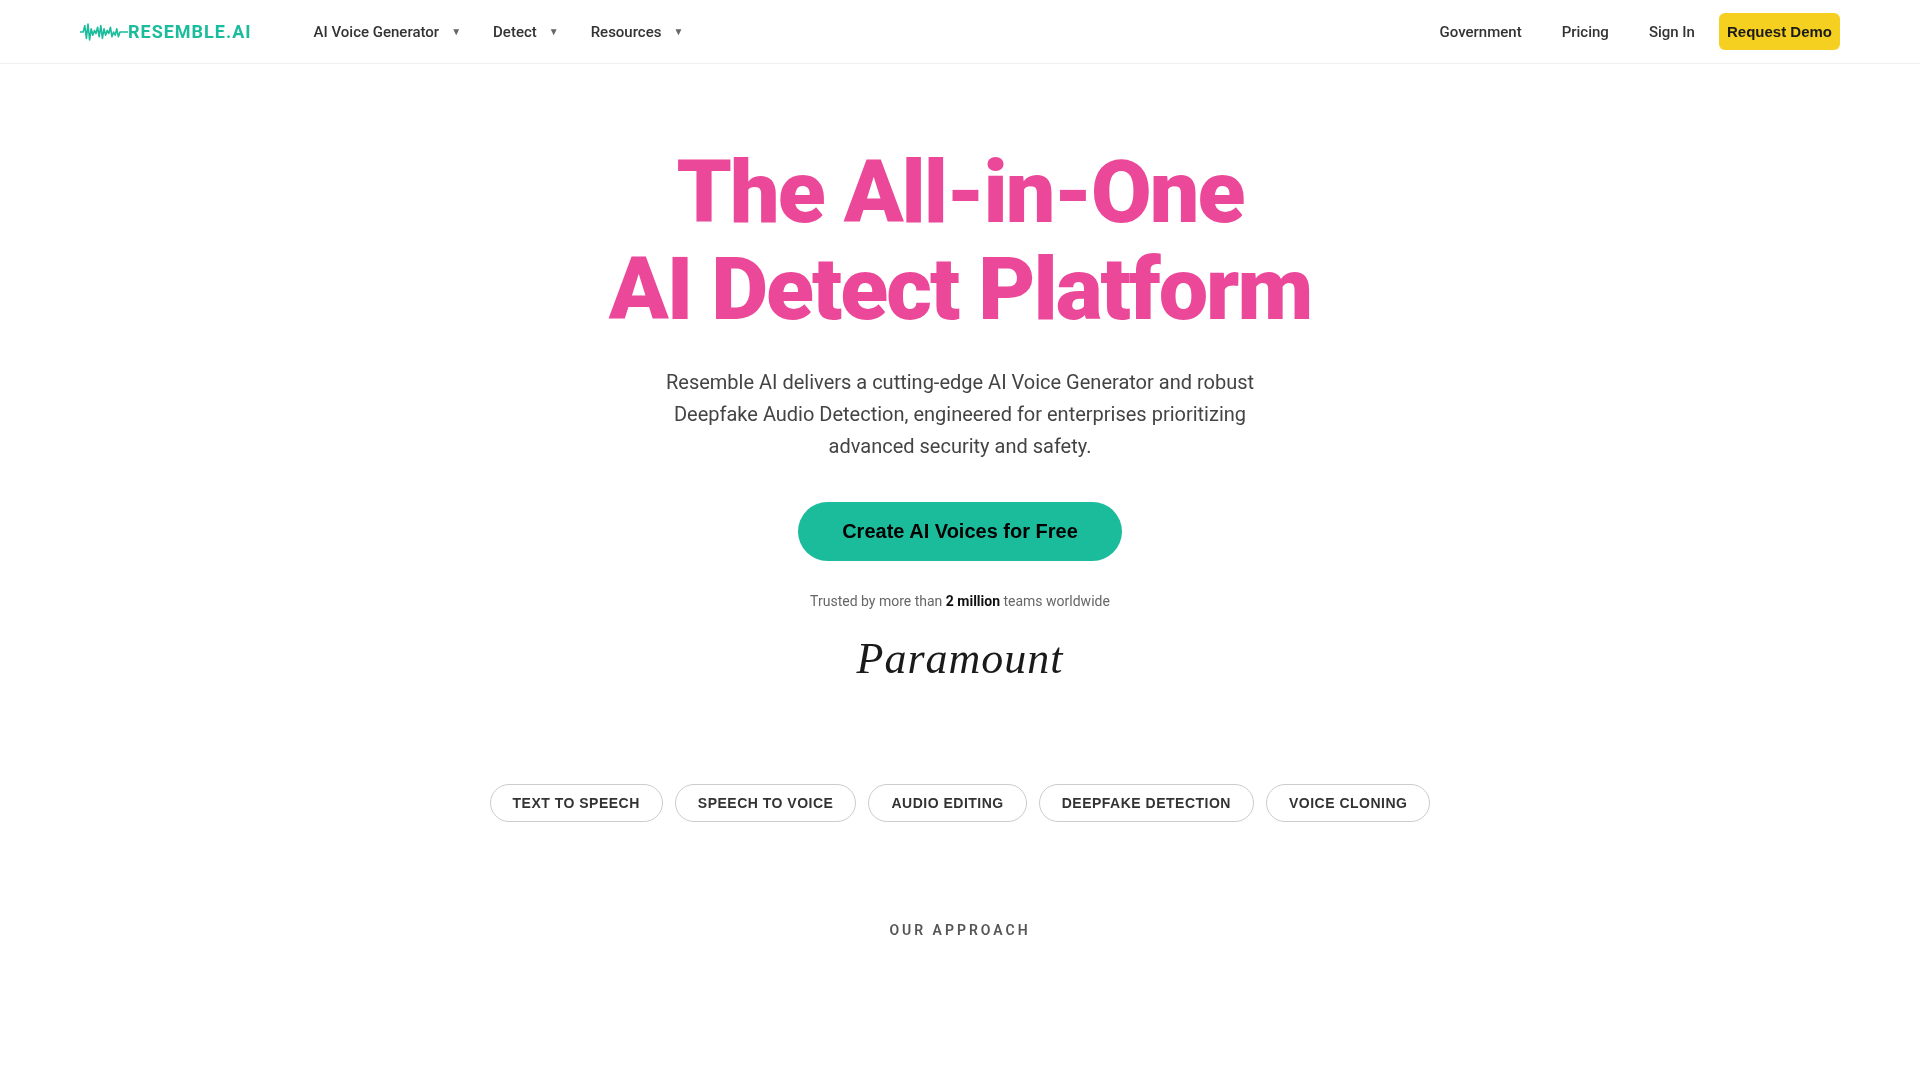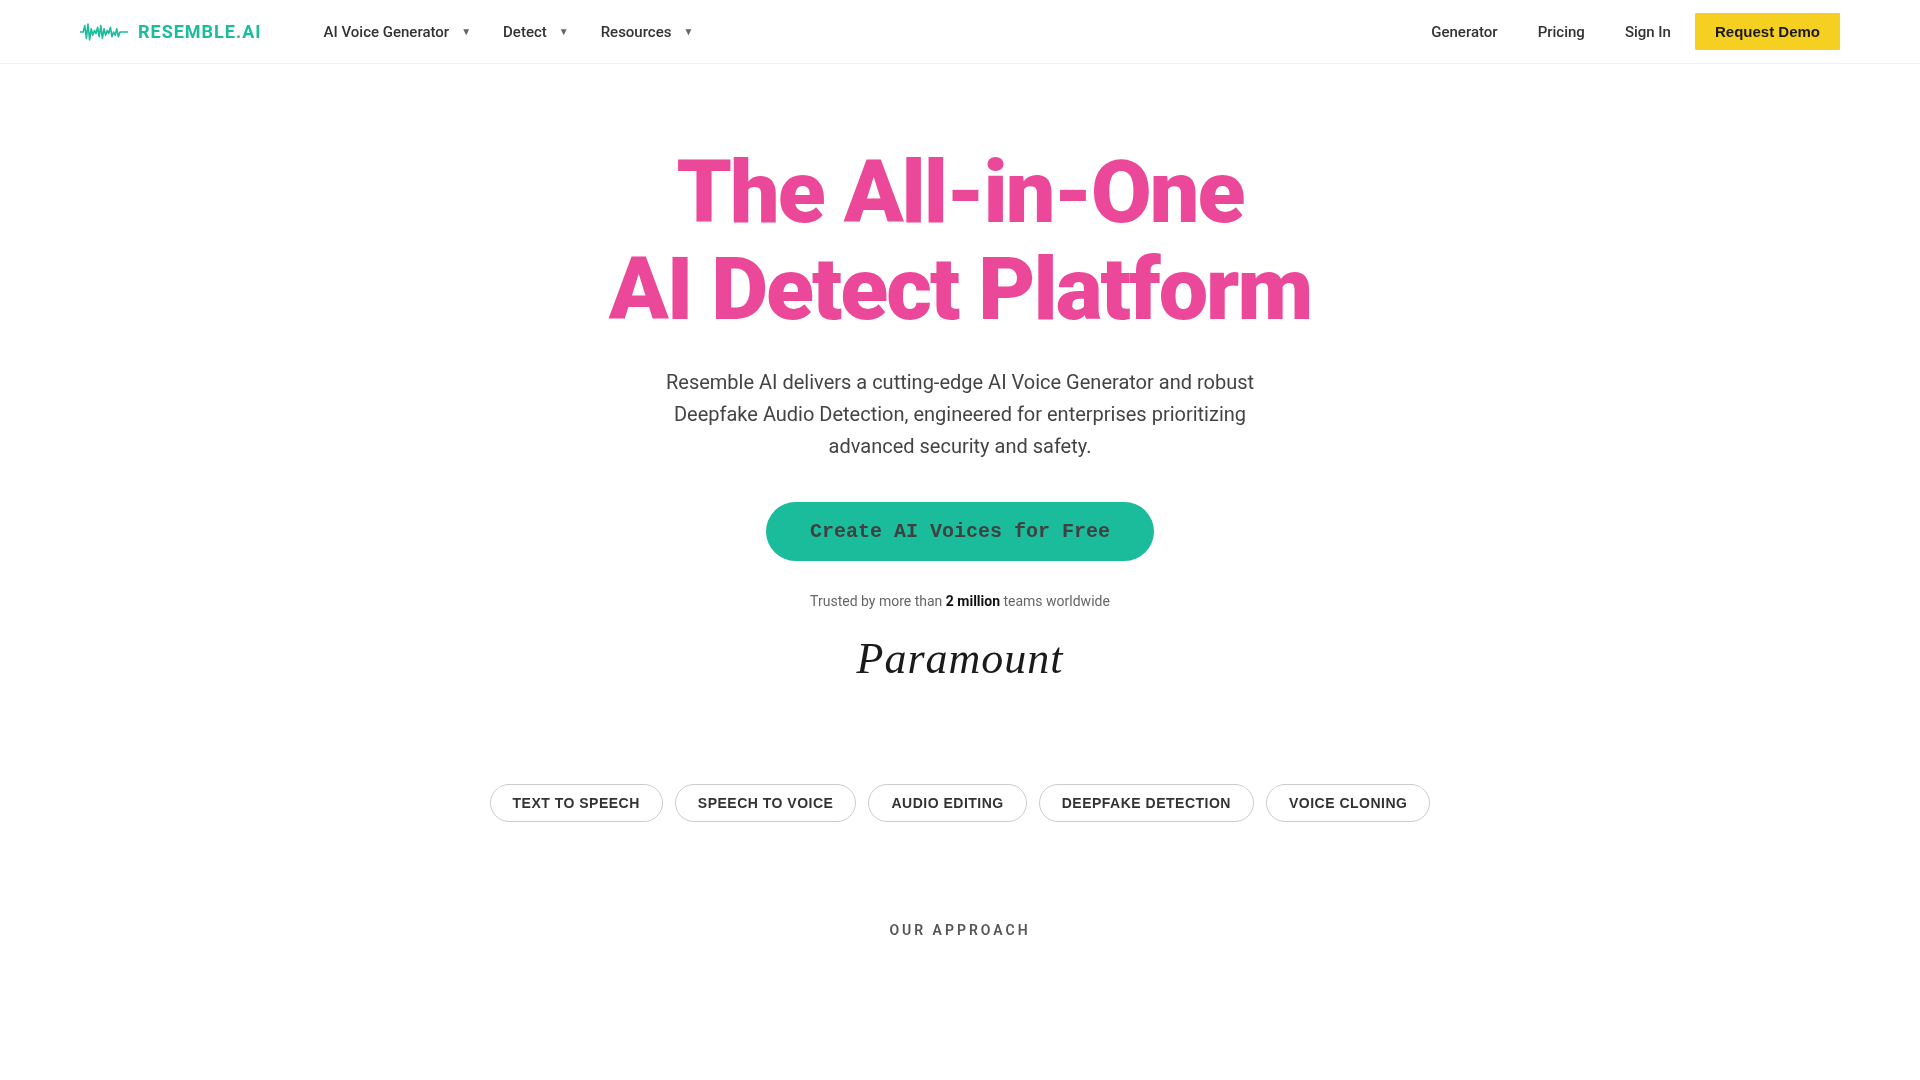--- a/index.html
+++ b/index.html
@@ -33,21 +33,20 @@
 
     .navbar-left {
       display: flex;
       align-items: center;
       gap: 48px;
     }
 
     .logo {
       display: flex;
       align-items: center;
-      gap: 10px;
       text-decoration: none;
     }
 
     .logo-icon {
       width: 48px;
       height: 28px;
     }
 
     .logo-text {
       font-size: 18px;
@@ -92,22 +91,22 @@
       color: #333;
       cursor: pointer;
       text-decoration: none;
       font-weight: 500;
     }
 
     .btn-request-demo {
       background: #f5d020;
       color: #1a1a1a;
       border: none;
-      padding: 10px 20px;
-      border-radius: 1px;
+      padding: 10px 8px;
+      border-radius: 6px;
       font-size: 15px;
       font-weight: 600;
       cursor: pointer;
     }
 
     
     .hero {
       display: flex;
       flex-direction: column;
       align-items: center;
@@ -129,29 +128,28 @@
       font-size: 20px;
       color: #444;
       max-width: 660px;
       line-height: 1.6;
       margin-bottom: 40px;
       font-weight: 400;
     }
 
     .btn-create {
       background: #1abc9c;
-      color: #404040;
+      color: #000000;
       border: none;
       padding: 18px 44px;
       border-radius: 50px;
       font-size: 20px;
       font-weight: 600;
       cursor: pointer;
       margin-bottom: 32px;
-      font-family: Liberation Mono, monospace;
     }
 
     .trust-text {
       font-size: 14px;
       color: #666;
       margin-bottom: 24px;
     }
 
     .trust-text strong {
       font-weight: 700;
@@ -234,21 +232,21 @@
         <span class="chevron">▼</span>
       </a>
       <a class="nav-item" href="#">
         <span>Resources</span>
         <span class="chevron">▼</span>
       </a>
     </div>
   </div>
 
   <div class="navbar-right">
-    <a class="nav-link-plain" href="#">Generator</a>
+    <a class="nav-link-plain" href="#">Government</a>
     <a class="nav-link-plain" href="#">Pricing</a>
     <a class="nav-link-plain" href="#">Sign In</a>
     <button class="btn-request-demo">Request Demo</button>
   </div>
 </nav>
 
 <section class="hero">
   <h1 class="hero-title">
     <span>The All-in-One</span><br>
     <span>AI Detect Platform</span>

